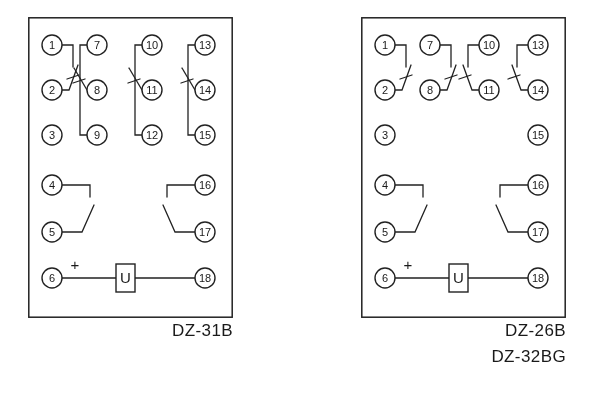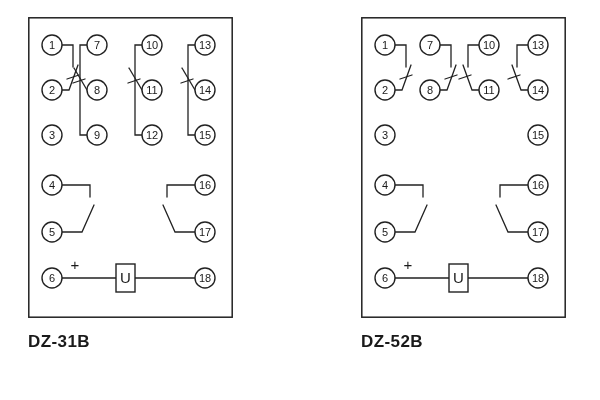--- a/index.html
+++ b/index.html
@@ -12,21 +12,21 @@
   #d-left{left:28px;}
   #d-right{left:361px;}
   svg{display:block;}
   .frame{fill:none;stroke:#222;stroke-width:1.5;}
   .w{fill:none;stroke:#222;stroke-width:1.3;stroke-linecap:round;}
   .t{fill:#fff;stroke:#222;stroke-width:1.4;}
   .coil{fill:#fff;stroke:#222;stroke-width:1.4;}
   .num{font-size:11px;text-anchor:middle;fill:#1a1a1a;}
   .coil-u{font-size:15px;text-anchor:middle;fill:#1a1a1a;}
   .plus{font-size:15px;text-anchor:middle;fill:#1a1a1a;}
-  .labels{margin-top:11px;text-align:left;font-size:17px;letter-spacing:.4px;font-weight:bold;}
+  .labels{text-align:right;font-size:17px;letter-spacing:.4px;}
   .labels div{line-height:26px;}
 </style>
 </head>
 <body>
 
 <div class="canvas">
 
   <div class="diagram" id="d-left">
     <svg width="205" height="301" viewBox="0 0 205 301">
       <rect class="frame" x="0.8" y="0.8" width="203.4" height="299.4"></rect>
@@ -244,17 +244,18 @@
       <g>
           <circle class="t" cx="177" cy="215" r="10"></circle>
           <text class="num" x="177" y="219">17</text>
         </g>
       <g>
           <circle class="t" cx="177" cy="261" r="10"></circle>
           <text class="num" x="177" y="265">18</text>
         </g>
     </svg>
     <div class="labels">
-      <div>DZ-52B</div>
+      <div>DZ-26B</div>
+      <div>DZ-32BG</div>
     </div>
   </div>
 
 </div>
 
 </body></html>

